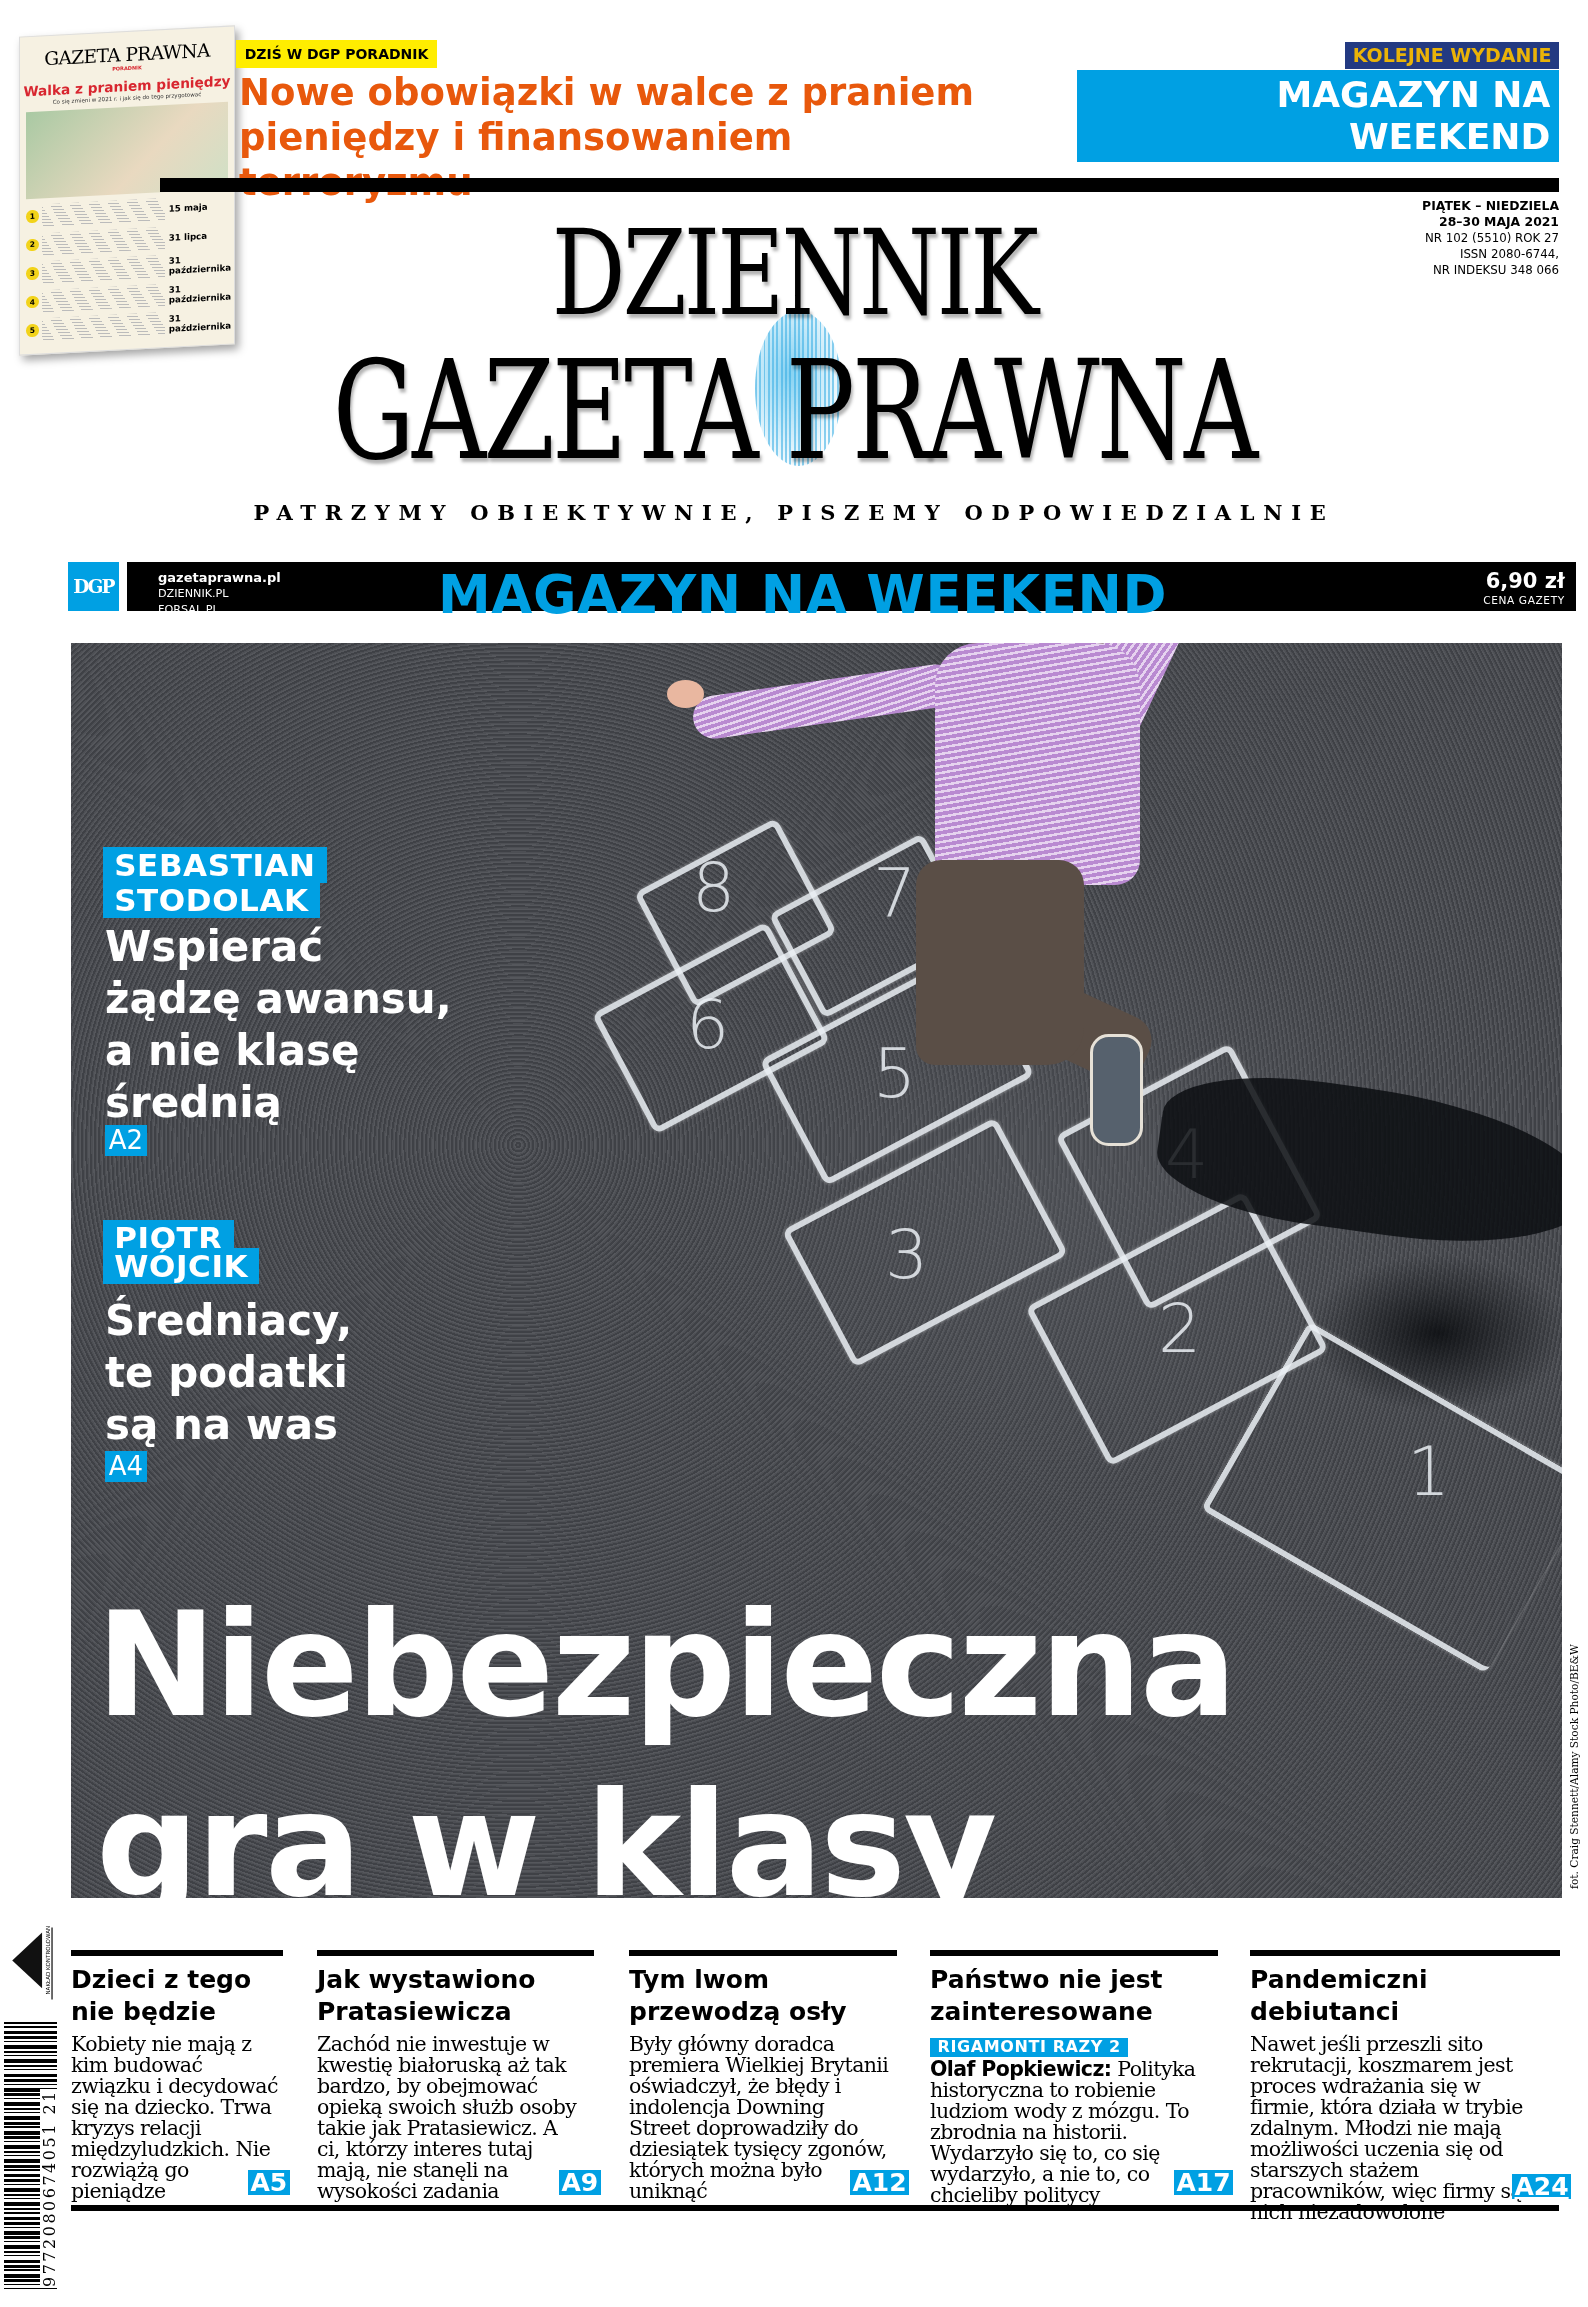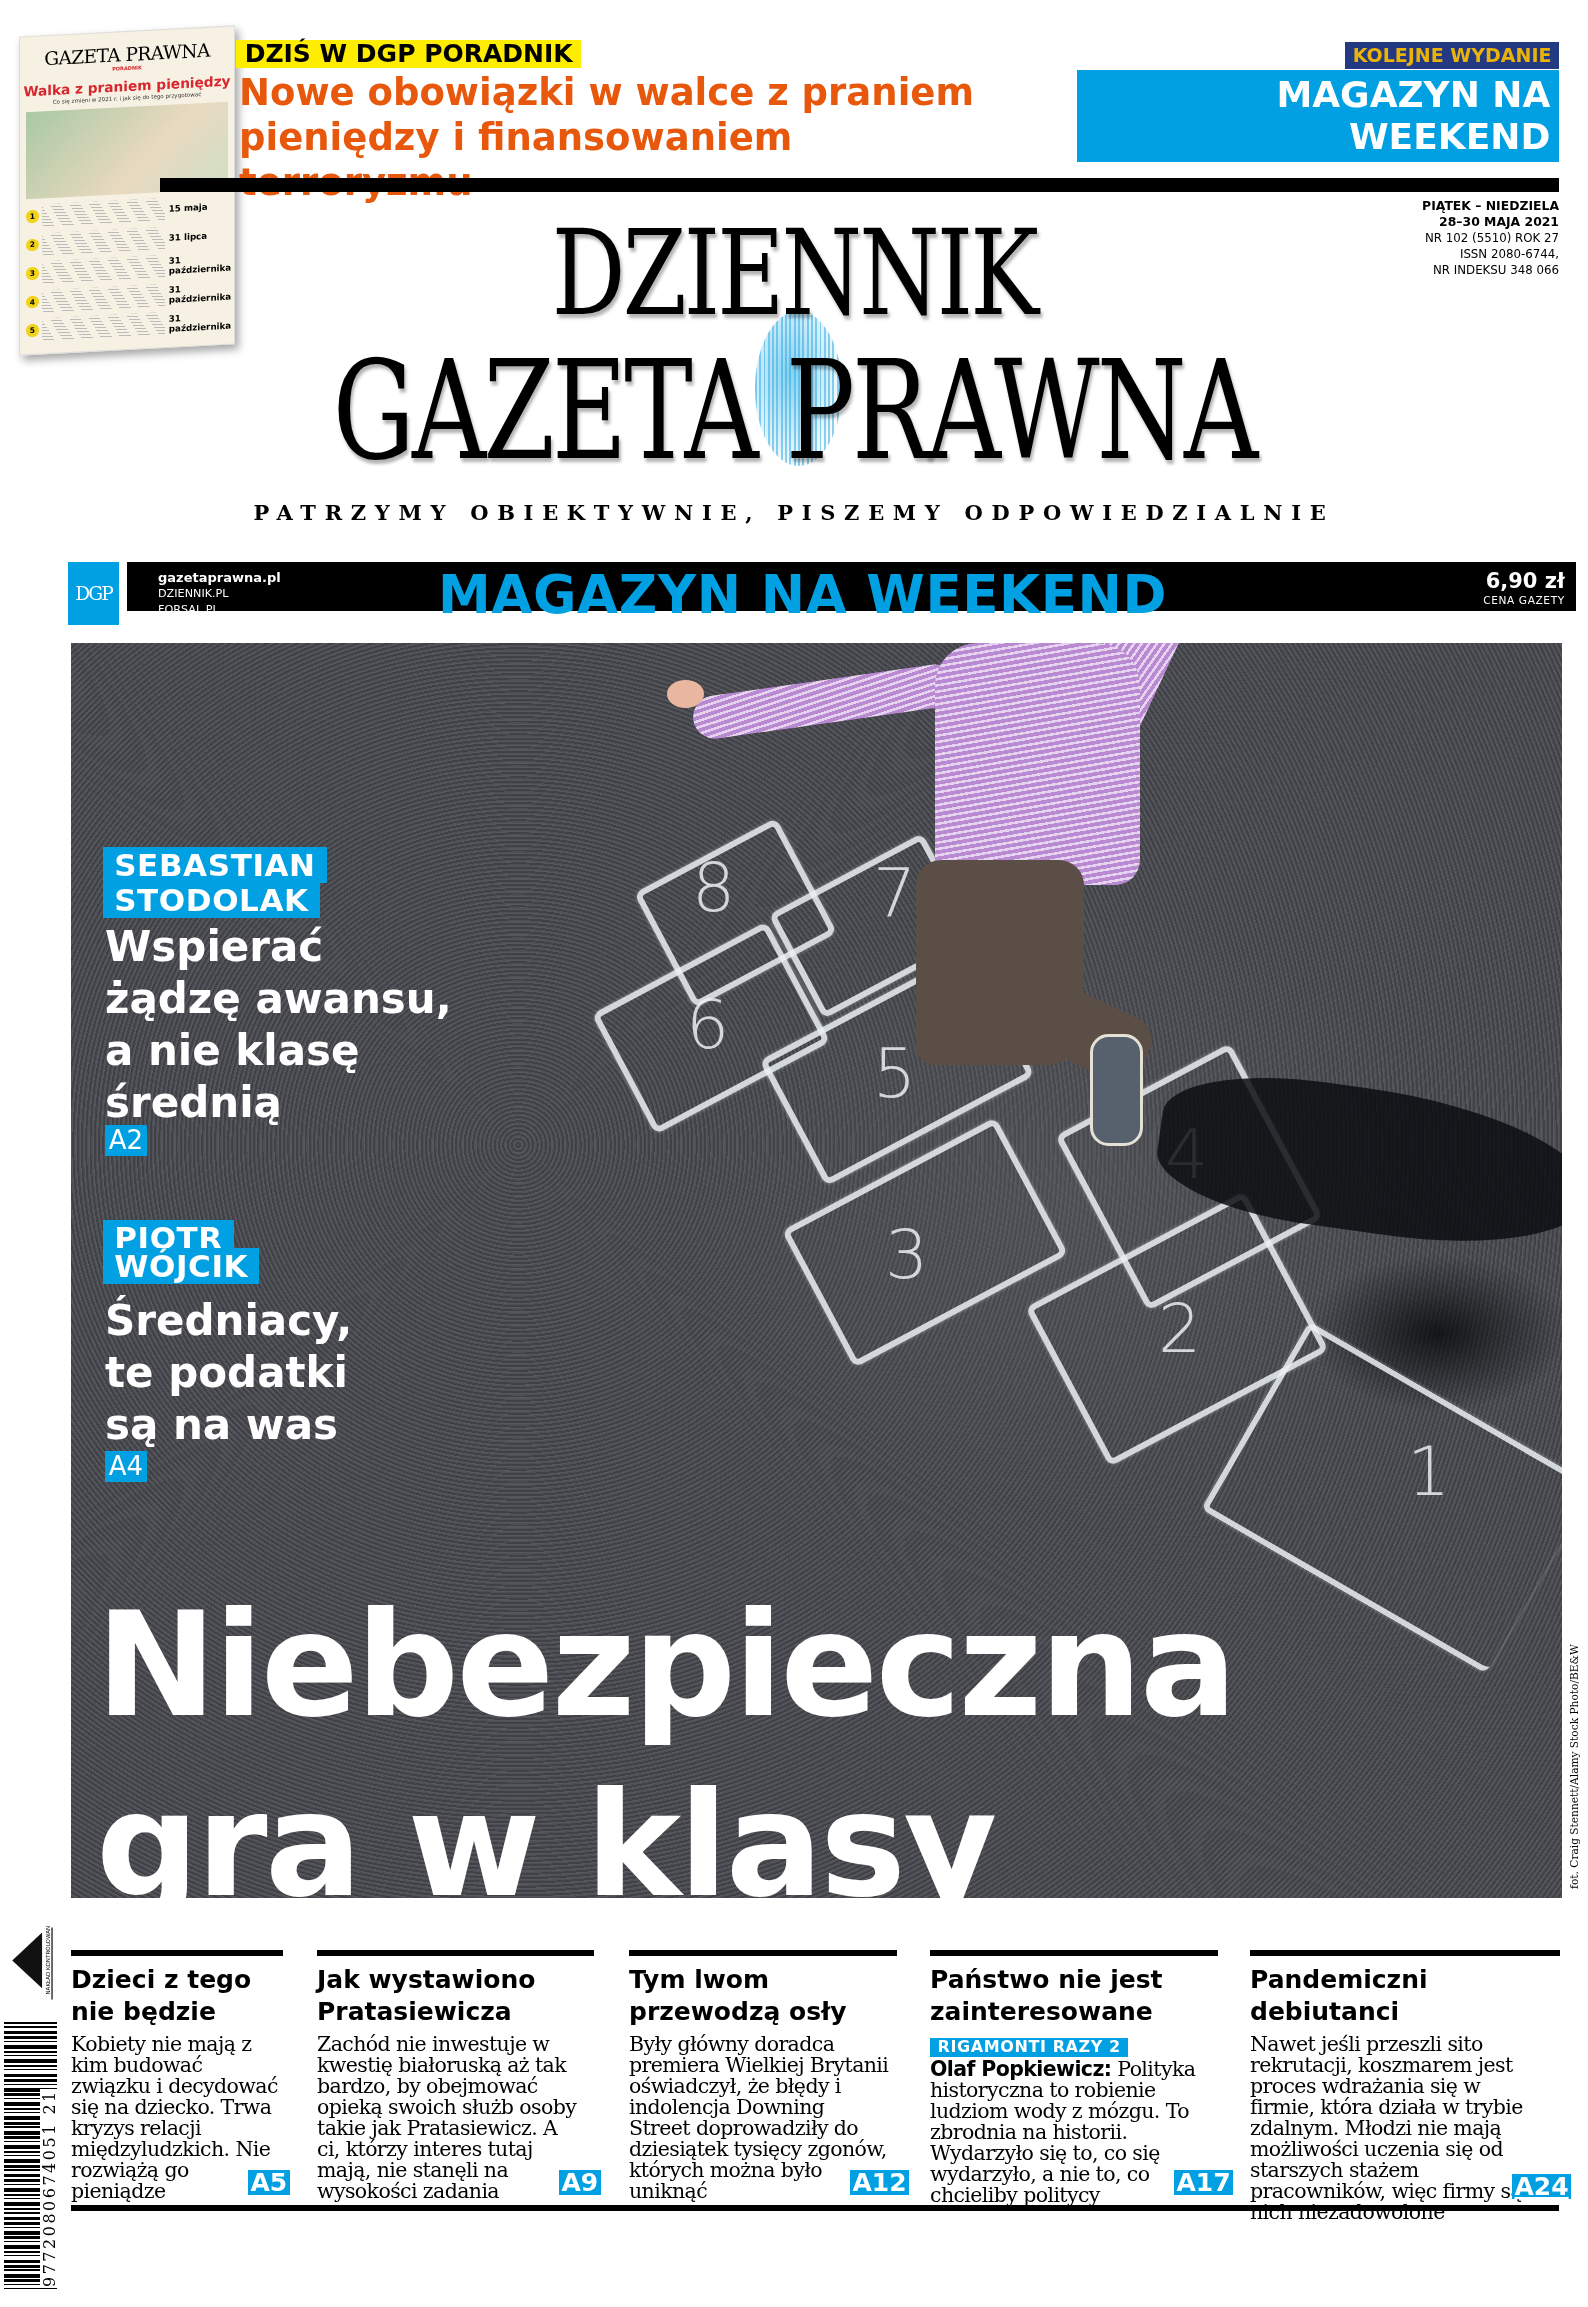--- a/index.html
+++ b/index.html
@@ -13,21 +13,21 @@
   #thumb .t-head{color:#d8262f;font-weight:bold;font-size:13.7px;text-align:center;margin-top:6.2px;}
   #thumb .t-lead{font-size:5.6px;text-align:center;color:#333;margin-top:1.2px;}
   #thumb .t-img{margin:6.2px 6.2px 0 6.2px;height:87px;background:linear-gradient(135deg,#a9c9a3,#e9d9c0 60%,#cfe0c6);position:relative;}
   #thumb .t-steps{margin:6.2px;}
   #thumb .t-step{display:flex;align-items:center;gap:3.7px;margin-bottom:6.2px;}
   #thumb .t-num{width:12.4px;height:12.4px;border-radius:50%;background:#f2d31a;font-size:7.5px;font-weight:bold;display:flex;align-items:center;justify-content:center;flex:none;}
   #thumb .t-lines{flex:1;height:22.4px;background:repeating-linear-gradient(#f6f1e2 0 2.5px,#bbb 2.5px 3.1px);}
   #thumb .t-date{font-size:8.7px;font-weight:bold;width:59px;flex:none;}
 
   
-  #teaser-label{left:236px;top:40px;background:#ffed00;padding:1.2px 8.7px;font-weight:bold;font-size:25px;line-height:26px;}
+  #teaser-label{left:236px;top:40px;background:#ffed00;padding:1.2px 8.7px;font-weight:bold;font-size:14px;line-height:26px;}
   #teaser-head{left:239px;top:70px;color:#e8580c;font-weight:bold;font-size:37px;line-height:45px;width:777px;}
 
   
   #next-label{right:29px;top:42px;background:#233a82;color:#eab308;font-weight:bold;font-size:19px;line-height:27px;padding:0 7.5px;}
   #next-box{right:29px;top:70px;width:482px;height:92px;background:#00a0e3;color:#fff;font-weight:bold;text-align:right;box-sizing:border-box;padding:3.7px 8.7px 0 0;}
   #next-box .l1{font-size:36px;line-height:42px;}
   #next-box .l2{font-size:36px;line-height:42px;}
 
   #top-rule{left:160px;right:29px;top:178px;height:13.7px;background:#000;}
 
@@ -35,21 +35,21 @@
   #date-block{right:29px;top:198px;text-align:right;font-size:11.8px;line-height:16px;}
   #date-block .d1,#date-block .d2{font-weight:bold;font-size:12.4px;}
 
   
   #mast1{left:0;width:1588px;top:211px;text-align:center;font-family:"DejaVu Serif",serif;font-size:118px;line-height:124px;letter-spacing:-3.7px;transform:scaleX(.78);text-shadow:2.5px 3.7px 3.7px rgba(0,0,0,.3);}
   #mast2{left:0;width:1588px;top:339px;text-align:center;font-family:"DejaVu Serif",serif;font-size:137px;line-height:143px;letter-spacing:-3.7px;transform:scaleX(.75);text-shadow:2.5px 3.7px 3.7px rgba(0,0,0,.3);}
   #globe{left:755px;top:311px;width:87px;height:155px;border-radius:50%;background:repeating-linear-gradient(90deg,rgba(0,150,220,.55) 0 1.9px,transparent 1.9px 4.3px),radial-gradient(ellipse at 40% 40%,rgba(0,160,227,.6),rgba(0,160,227,.05) 70%);opacity:.8;}
   #motto{left:0;width:1588px;top:500px;text-align:center;font-family:"DejaVu Serif",serif;font-weight:bold;font-size:21px;letter-spacing:8.7px;}
 
   
-  #dgp-logo{left:68px;top:562px;width:51px;height:63px;background:#00a0e3;color:#fff;font-family:"DejaVu Serif",serif;font-size:18.6px;display:flex;align-items:center;justify-content:center;letter-spacing:-1.9px;}
+  #dgp-logo{left:68px;top:562px;width:51px;height:49px;background:#00a0e3;color:#fff;font-family:"DejaVu Serif",serif;font-size:18.6px;display:flex;align-items:center;justify-content:center;letter-spacing:-1.9px;font-weight:bold;}
   #mag-bar{left:127px;right:12px;top:562px;height:49px;background:#000;color:#fff;}
   #sites{left:31px;top:7.5px;font-size:11.2px;line-height:16px;}
   #sites .s1{font-weight:bold;font-size:13px;}
   #mag-title{left:311px;top:2.5px;color:#00a0e3;font-weight:bold;font-size:53px;line-height:60px;letter-spacing:0.6px;}
   #price{right:11.2px;top:7.5px;text-align:right;font-size:10.6px;line-height:15px;letter-spacing:0.6px;}
   #price .p1{font-weight:bold;font-size:21px;line-height:23.6px;letter-spacing:0;}
 
   
   #photo{left:71px;top:643px;width:1491px;height:1255px;overflow:hidden;
     background:

